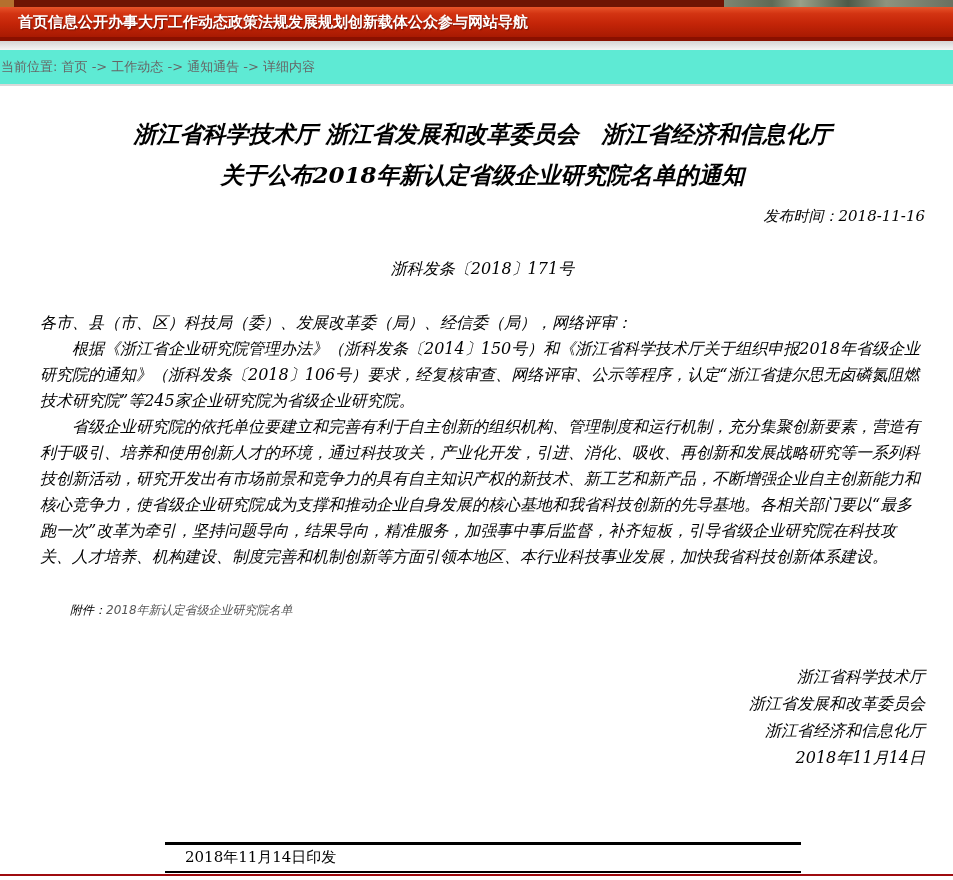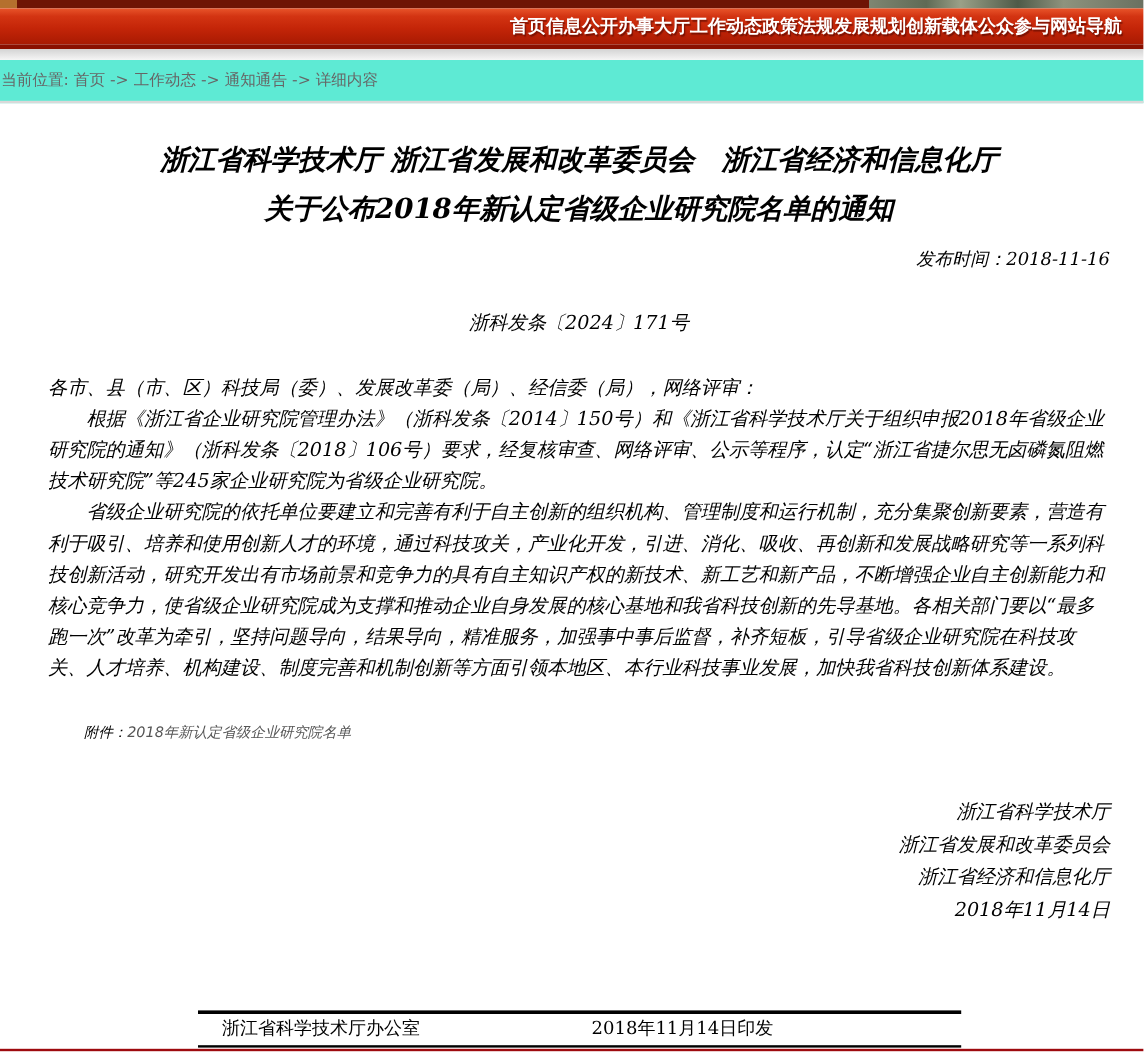--- a/index.html
+++ b/index.html
@@ -21,21 +21,21 @@
       #9aa088 84%, #4e5a48 89%,
       #8e937e 93%, #6a7060 100%);
   }
 
   
   .navbar {
     height: 34px; width: 100%;
     background: linear-gradient(#e8542a 0%, #d33412 22%, #c42508 55%, #a81a02 100%);
     border-bottom: 4px solid #8a1000;
     display: flex; align-items: center;
-    justify-content: flex-end;
+    justify-content: flex-start;
     padding: 0 18px;
   }
   .nav-item {
     color: #ffffff; font-weight: bold; font-size: 15px;
     font-family: "DejaVu Sans", "Liberation Sans", sans-serif;
     text-shadow: 1px 1px 1px rgba(90,10,0,.7);
     cursor: pointer; white-space: nowrap;
   }
 
   
@@ -114,21 +114,21 @@
 <div class="gray-strip"></div>
 
 <div class="breadcrumb-bar">
   <span class="breadcrumb">当前位置: 首页 -&gt; 工作动态 -&gt; 通知通告 -&gt; 详细内容</span>
 </div>
 
 <div class="article">
   <div class="doc-title">浙江省科学技术厅 浙江省发展和改革委员会　浙江省经济和信息化厅</div>
   <div class="doc-title-2">关于公布2018年新认定省级企业研究院名单的通知</div>
   <div class="publish-time">发布时间：2018-11-16</div>
-  <div class="doc-number">浙科发条〔2024〕171号</div>
+  <div class="doc-number">浙科发条〔2018〕171号</div>
 
   <div class="doc-body">
     <p class="salutation">各市、县（市、区）科技局（委）、发展改革委（局）、经信委（局），网络评审：</p>
     <p class="para">根据《浙江省企业研究院管理办法》（浙科发条〔2014〕150号）和《浙江省科学技术厅关于组织申报2018年省级企业研究院的通知》（浙科发条〔2018〕106号）要求，经复核审查、网络评审、公示等程序，认定“浙江省捷尔思无卤磷氮阻燃技术研究院”等245家企业研究院为省级企业研究院。</p>
     <p class="para">省级企业研究院的依托单位要建立和完善有利于自主创新的组织机构、管理制度和运行机制，充分集聚创新要素，营造有利于吸引、培养和使用创新人才的环境，通过科技攻关，产业化开发，引进、消化、吸收、再创新和发展战略研究等一系列科技创新活动，研究开发出有市场前景和竞争力的具有自主知识产权的新技术、新工艺和新产品，不断增强企业自主创新能力和核心竞争力，使省级企业研究院成为支撑和推动企业自身发展的核心基地和我省科技创新的先导基地。各相关部门要以“最多跑一次”改革为牵引，坚持问题导向，结果导向，精准服务，加强事中事后监督，补齐短板，引导省级企业研究院在科技攻关、人才培养、机构建设、制度完善和机制创新等方面引领本地区、本行业科技事业发展，加快我省科技创新体系建设。</p>
   </div>
 
   <div class="attachment-line">
     <span>附件：</span><a class="attachment-link">2018年新认定省级企业研究院名单</a>
   </div>
@@ -137,15 +137,14 @@
     <div>浙江省科学技术厅</div>
     <div>浙江省发展和改革委员会</div>
     <div>浙江省经济和信息化厅</div>
     <div>2018年11月14日</div>
   </div>
 </div>
 
 <div class="red-bottom-line"></div>
 
 <div class="footer-table">
-  <span class="footer-cell">浙江省科学技术厅办公室</span>
   <span class="footer-cell">2018年11月14日印发</span>
 </div>
 
 </body></html>

